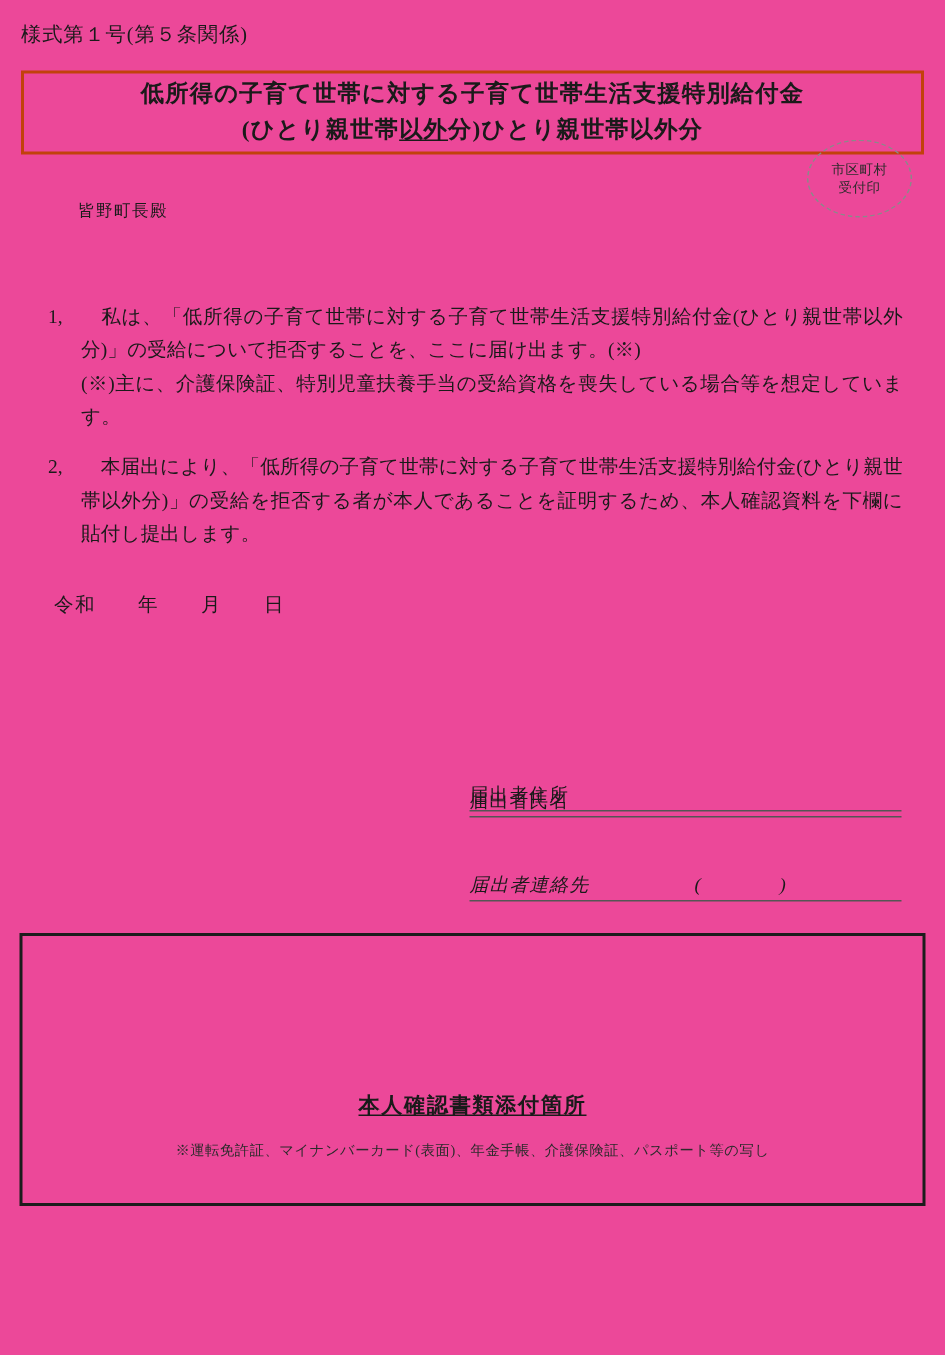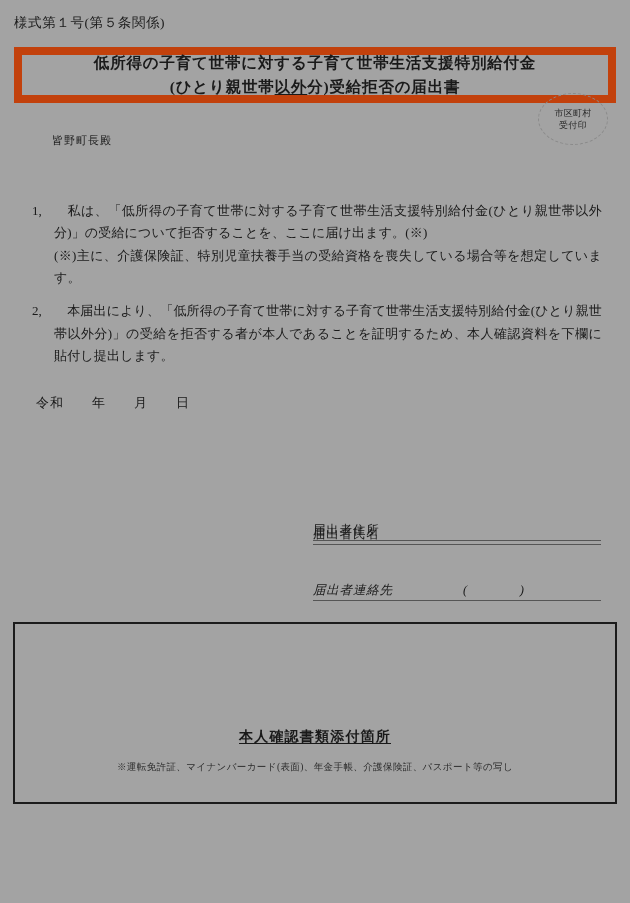--- a/index.html
+++ b/index.html
@@ -8,42 +8,42 @@
     background: #ffffff;
   }
   body {
     font-family: "Liberation Serif", "DejaVu Serif", serif;
     color: #1a1a1a;
   }
   #page {
     position: relative;
     width: 630px;
     height: 903px;
-    background: #a3a3a3;
+    background: #ec4899;
     overflow: hidden;
   }
 
   
   .form-number {
     position: absolute;
     left: 14px;
     top: 14px;
     font-size: 13.5px;
     letter-spacing: 0.6px;
     white-space: nowrap;
   }
 
   
   .title-box {
     position: absolute;
     left: 14px;
     top: 47px;
     width: 602px;
     height: 56px;
-    border: 8px solid #c2410c;
+    border: 2px solid #c2410c;
     box-sizing: border-box;
     display: flex;
     flex-direction: column;
     align-items: center;
     justify-content: center;
   }
   .title-line {
     font-size: 15.5px;
     font-weight: bold;
     letter-spacing: 0.8px;
@@ -200,21 +200,21 @@
 </style>
 </head>
 <body>
 
 <div id="page">
 
   <div class="form-number">様式第１号(第５条関係)</div>
 
   <div class="title-box">
     <div class="title-line">低所得の子育て世帯に対する子育て世帯生活支援特別給付金</div>
-    <div class="title-line"><span>(ひとり親世帯</span><span class="ul">以外</span><span>分)受給拒否の届出書</span></div>
+    <div class="title-line"><span>(ひとり親世帯</span><span class="ul">以外</span><span>分)ひとり親世帯以外分</span></div>
   </div>
 
   <div class="stamp-circle">
     <span>市区町村</span>
     <span>受付印</span>
   </div>
 
   <div class="addressee">皆野町長殿</div>
 
   <div class="body-list">

